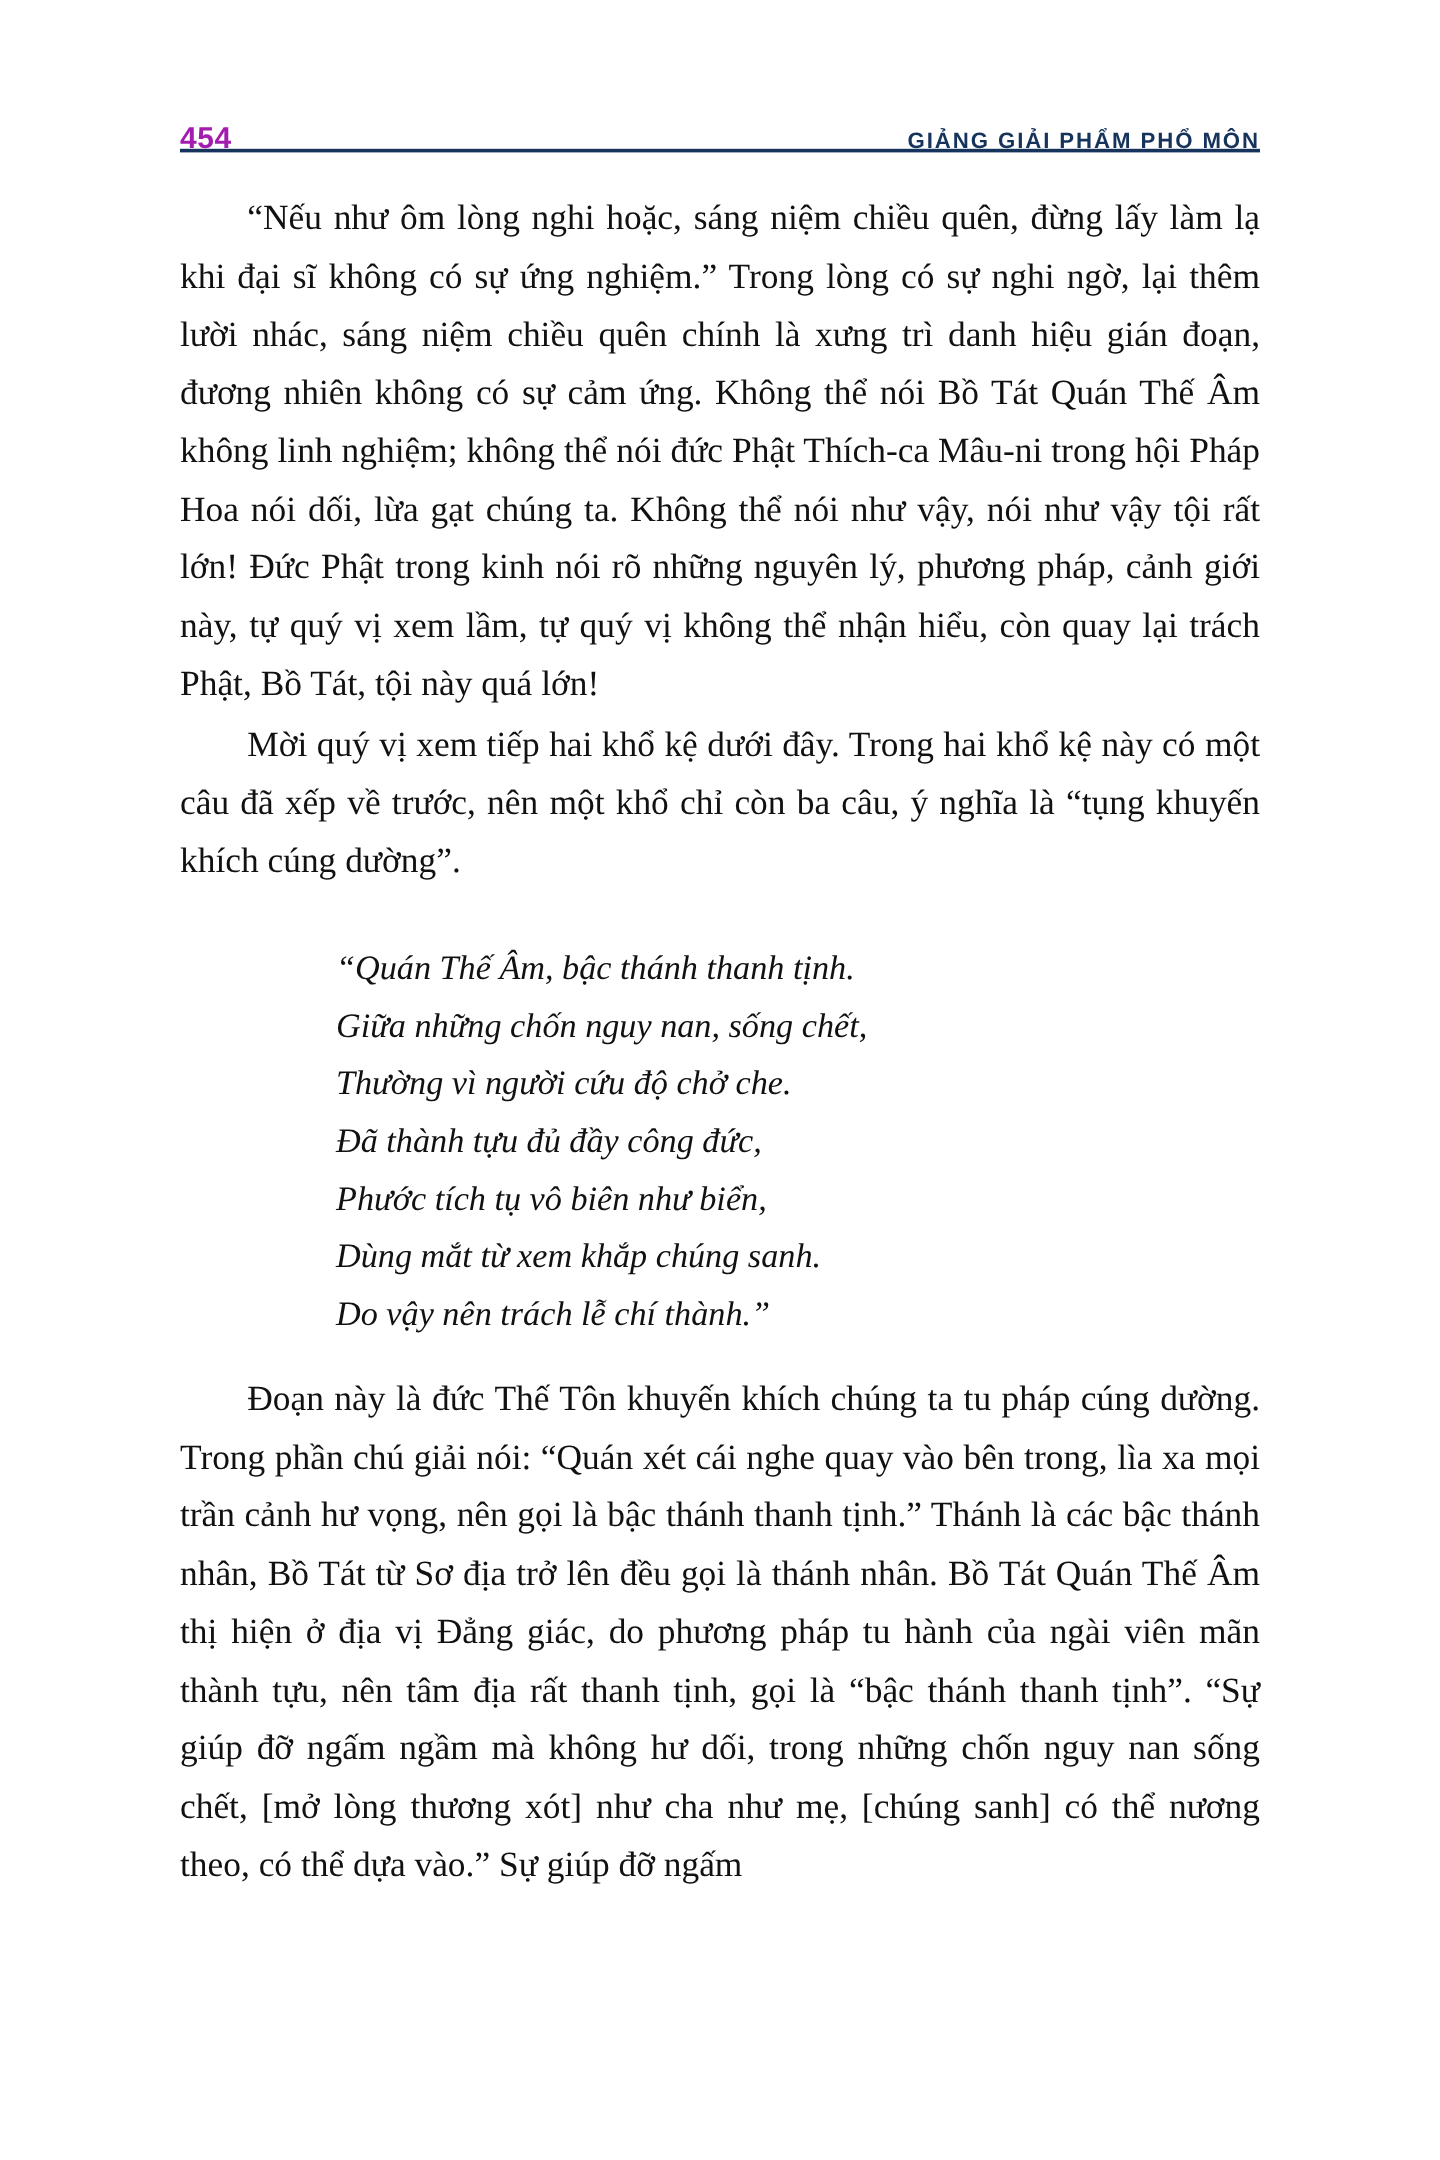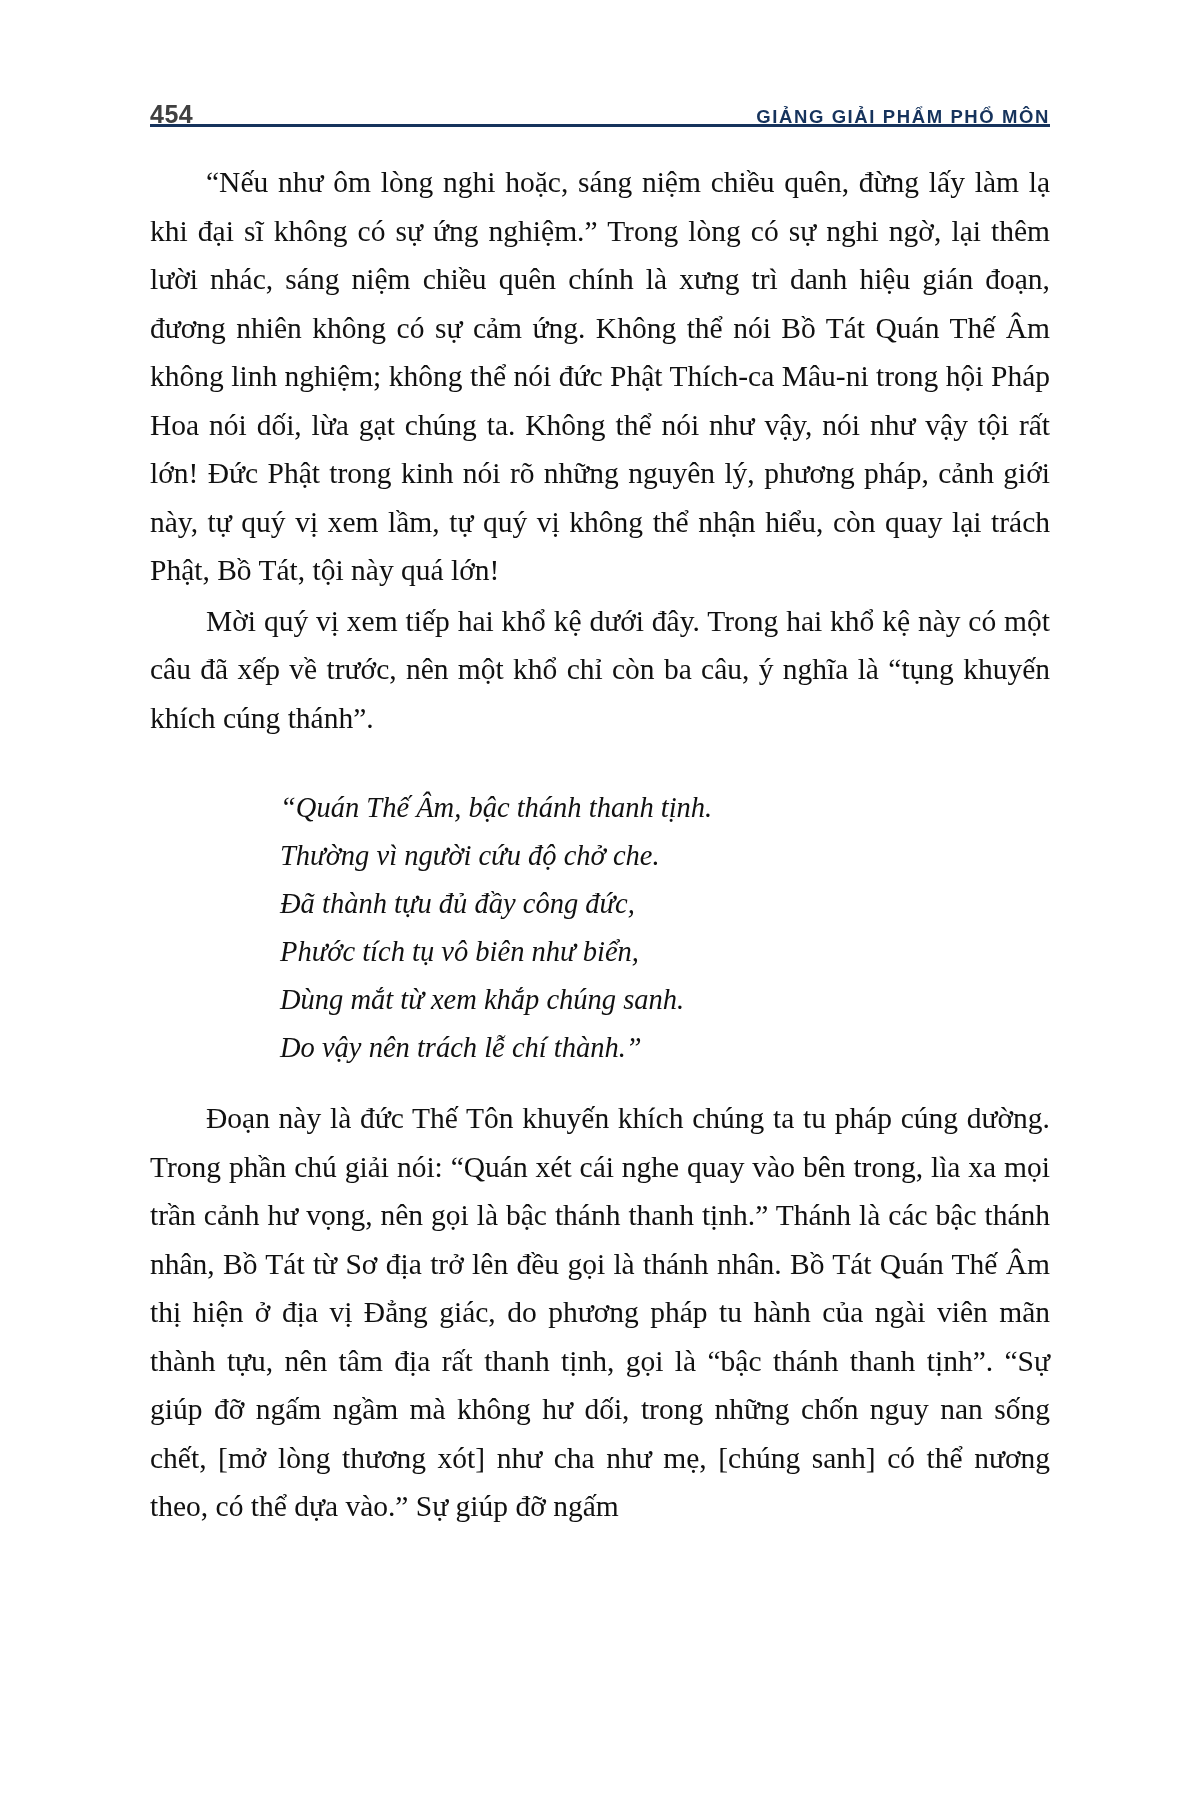--- a/index.html
+++ b/index.html
@@ -33,21 +33,21 @@
     width: 900px;
     display: flex;
     align-items: baseline;
     justify-content: space-between;
   }
   .folio {
     font-family: "Liberation Sans", sans-serif;
     font-weight: bold;
     font-size: 25px;
     letter-spacing: 0.5px;
-    color: #404040;
+    color: #a21caf;
   }
   .runhead {
     font-family: "Liberation Sans", sans-serif;
     font-weight: bold;
     font-size: 18.5px;
     letter-spacing: 1.6px;
     color: #16335c;
     margin-top: 24px;
   }
   .header-rule {
@@ -98,24 +98,25 @@
   <div class="header">
     <div class="folio">454</div>
     <div class="runhead">GIẢNG GIẢI PHẨM PHỔ MÔN</div>
   </div>
   <div class="header-rule"></div>
 
   <div class="content">
 
     <p class="body first">“Nếu như ôm lòng nghi hoặc, sáng niệm chiều quên, đừng lấy làm lạ khi đại sĩ không có sự ứng nghiệm.” Trong lòng có sự nghi ngờ, lại thêm lười nhác, sáng niệm chiều quên chính là xưng trì danh hiệu gián đoạn, đương nhiên không có sự cảm ứng. Không thể nói Bồ Tát Quán Thế Âm không linh nghiệm; không thể nói đức Phật Thích-ca Mâu-ni trong hội Pháp Hoa nói dối, lừa gạt chúng ta. Không thể nói như vậy, nói như vậy tội rất lớn! Đức Phật trong kinh nói rõ những nguyên lý, phương pháp, cảnh giới này, tự quý vị xem lầm, tự quý vị không thể nhận hiểu, còn quay lại trách Phật, Bồ Tát, tội này quá lớn!</p>
 
-    <p class="body">Mời quý vị xem tiếp hai khổ kệ dưới đây. Trong hai khổ kệ này có một câu đã xếp về trước, nên một khổ chỉ còn ba câu, ý nghĩa là “tụng khuyến khích cúng thánh”.</p>
+    <p class="body">Mời quý vị xem tiếp hai khổ kệ dưới đây. Trong hai khổ kệ này có một câu đã xếp về trước, nên một khổ chỉ còn ba câu, ý nghĩa là “tụng khuyến khích cúng dường”.</p>
 
     <div class="verse">
       <div class="verse-line">“Quán Thế Âm, bậc thánh thanh tịnh.</div>
+      <div class="verse-line">Giữa những chốn nguy nan, sống chết,</div>
       <div class="verse-line">Thường vì người cứu độ chở che.</div>
       <div class="verse-line">Đã thành tựu đủ đầy công đức,</div>
       <div class="verse-line">Phước tích tụ vô biên như biển,</div>
       <div class="verse-line">Dùng mắt từ xem khắp chúng sanh.</div>
       <div class="verse-line">Do vậy nên trách lễ chí thành.”</div>
     </div>
 
     <p class="body">Đoạn này là đức Thế Tôn khuyến khích chúng ta tu pháp cúng dường. Trong phần chú giải nói: “Quán xét cái nghe quay vào bên trong, lìa xa mọi trần cảnh hư vọng, nên gọi là bậc thánh thanh tịnh.” Thánh là các bậc thánh nhân, Bồ Tát từ Sơ địa trở lên đều gọi là thánh nhân. Bồ Tát Quán Thế Âm thị hiện ở địa vị Đẳng giác, do phương pháp tu hành của ngài viên mãn thành tựu, nên tâm địa rất thanh tịnh, gọi là “bậc thánh thanh tịnh”. “Sự giúp đỡ ngấm ngầm mà không hư dối, trong những chốn nguy nan sống chết, [mở lòng thương xót] như cha như mẹ, [chúng sanh] có thể nương theo, có thể dựa vào.” Sự giúp đỡ ngấm</p>
 
   </div>

